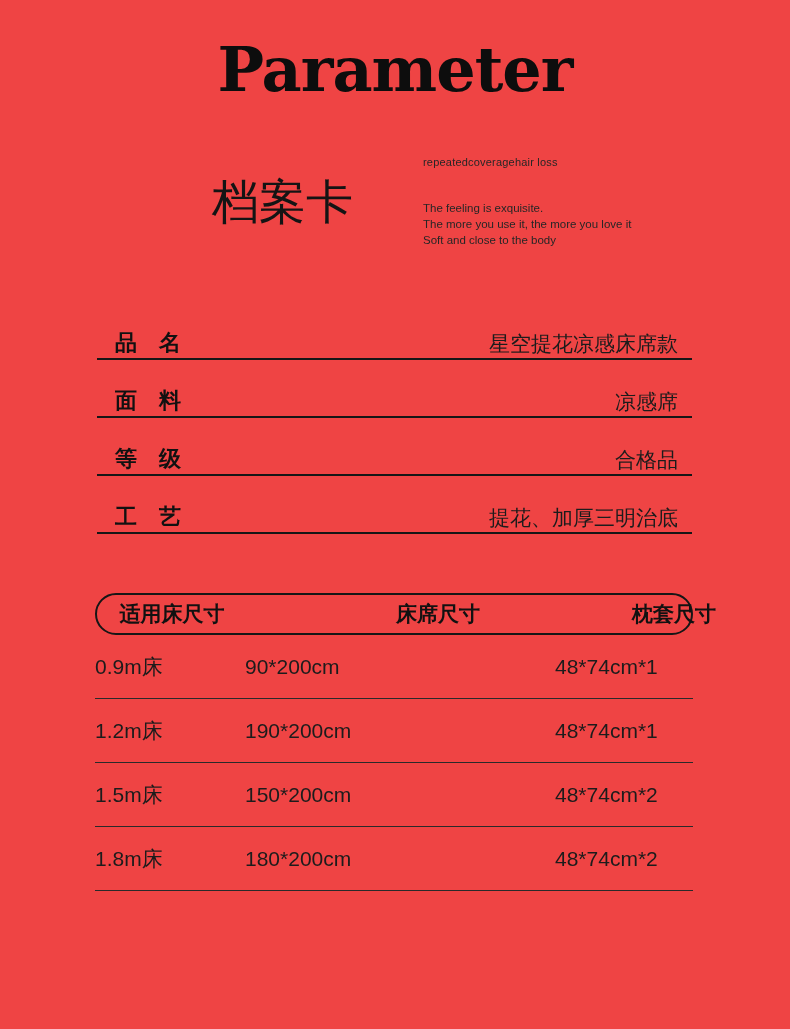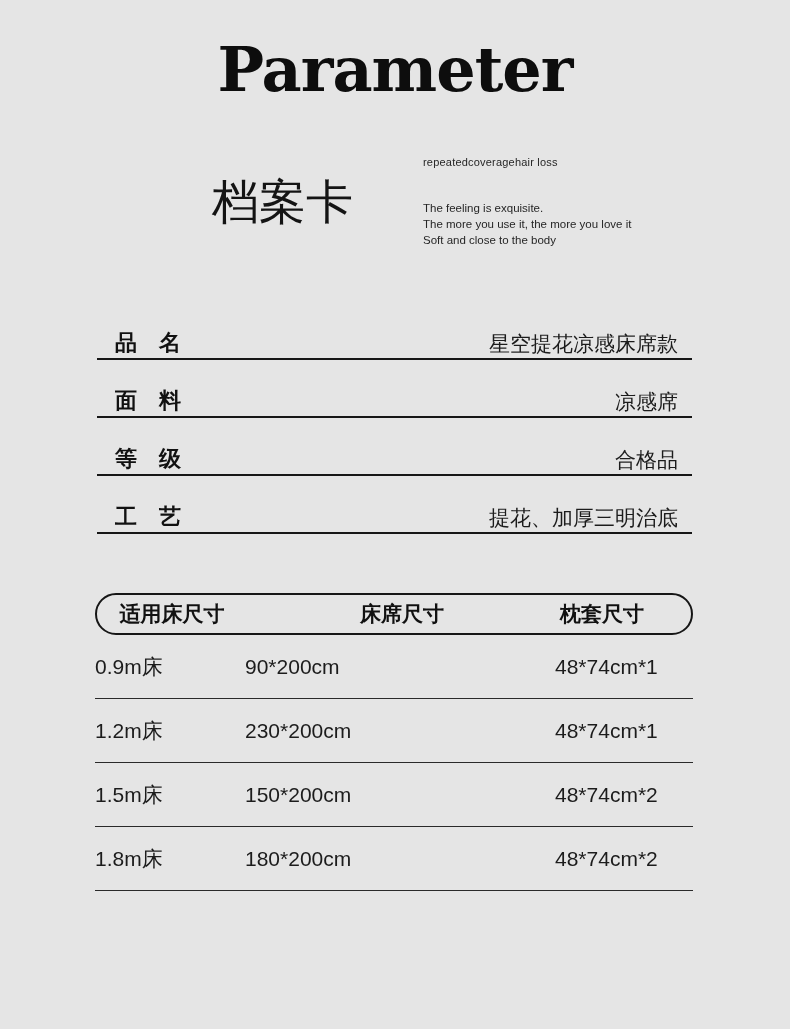--- a/index.html
+++ b/index.html
@@ -6,21 +6,21 @@
   html, body { background: #ffffff; }
   body {
     width: 790px;
     font-family: "Liberation Sans", "DejaVu Sans", sans-serif;
     color: #1a1a1a;
   }
   .canvas {
     position: relative;
     width: 790px;
     height: 1029px;
-    background: #e5e5e5;
+    background: #ef4444;
     overflow: hidden;
   }
 
   
   .main-title {
     position: absolute;
     top: 36px;
     left: 0;
     width: 100%;
     text-align: center;
@@ -96,20 +96,21 @@
     width: 598px;
   }
   .size-head-pill {
     height: 42px;
     border: 2px solid #161616;
     border-radius: 22px;
     display: grid;
     grid-template-columns: 150px 310px 90px;
     padding-right: 44px;
     align-items: center;
+    gap: 36px;
   }
   .size-head-cell {
     text-align: center;
     font-size: 21px;
     font-weight: 700;
     color: #111111;
   }
   .size-row {
     height: 64px;
     display: grid;
@@ -171,21 +172,21 @@
       <span class="size-head-cell">床席尺寸</span>
       <span class="size-head-cell">枕套尺寸</span>
     </div>
     <div class="size-row">
       <span class="size-cell">0.9m床</span>
       <span class="size-cell">90*200cm</span>
       <span class="size-cell">48*74cm*1</span>
     </div>
     <div class="size-row">
       <span class="size-cell">1.2m床</span>
-      <span class="size-cell">230*200cm</span>
+      <span class="size-cell">190*200cm</span>
       <span class="size-cell">48*74cm*1</span>
     </div>
     <div class="size-row">
       <span class="size-cell">1.5m床</span>
       <span class="size-cell">150*200cm</span>
       <span class="size-cell">48*74cm*2</span>
     </div>
     <div class="size-row">
       <span class="size-cell">1.8m床</span>
       <span class="size-cell">180*200cm</span>

